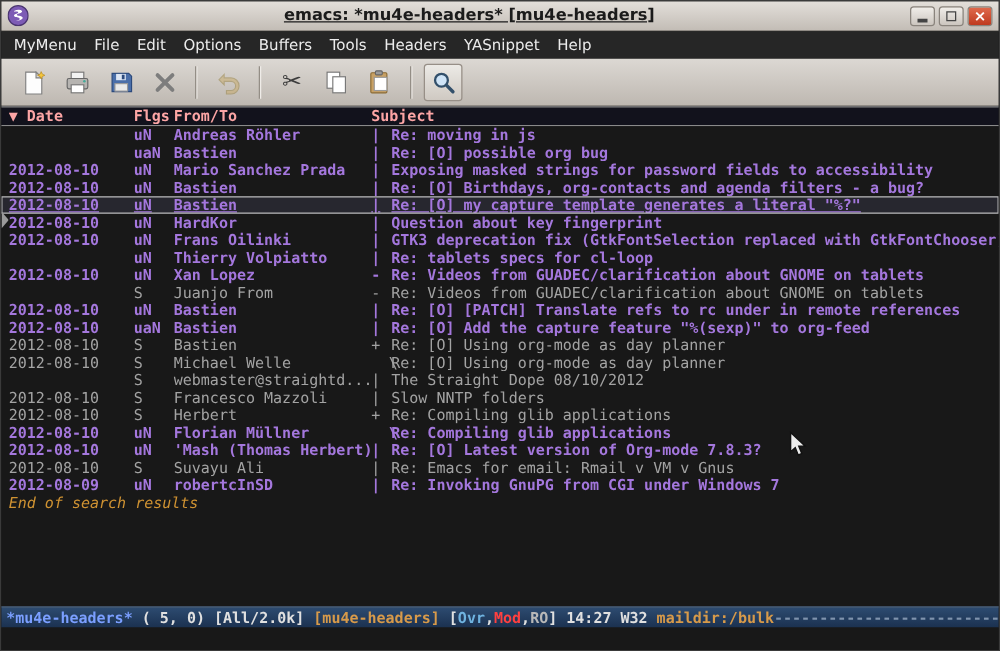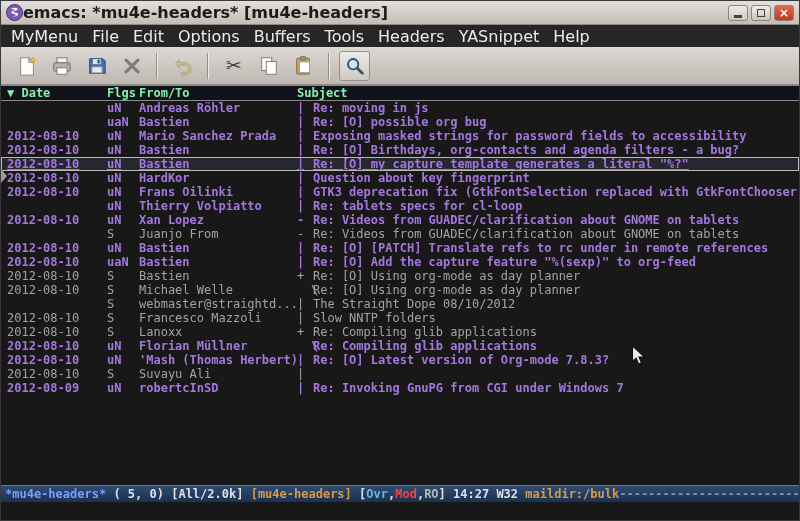--- a/index.html
+++ b/index.html
@@ -6,48 +6,48 @@
   html,body { width:800px; height:521px; }
   body { font-family:"DejaVu Sans", sans-serif; background:#444; }
 
   .window { position:relative; width:800px; height:521px; background:#181818;
             border:1px solid #3a3a3a; display:flex; flex-direction:column; overflow:hidden; }
 
   
   .titlebar { height:24px; flex:none; background:linear-gradient(#e3dfda,#c3bdb6);
               border-bottom:1px solid #8f8a84; display:flex; align-items:center; padding:0 5px; }
   .app-icon { width:17px; height:17px; flex:none; }
-  .title { flex:1; font-weight:bold; font-size:16px; color:#1b1b1b;
-           overflow:hidden; white-space:nowrap; }
+  .title { flex:1; text-align:center; font-weight:bold; font-size:13px; color:#1b1b1b;
+           overflow:hidden; white-space:nowrap;text-decoration:underline; }
   .win-buttons { display:flex; gap:3px; flex:none; }
   .win-btn { width:20px; height:16px; border:1px solid #8a847d; border-radius:3px;
              background:linear-gradient(#f0ede9,#ccc6bf); display:flex; align-items:center;
              justify-content:center; color:#333; font-size:11px; line-height:1; }
   .win-btn .min-glyph { display:block; width:8px; height:3px; background:#444; margin-top:8px; }
   .win-btn .max-glyph { display:block; width:8px; height:8px; border:1.5px solid #444; }
   .win-btn.close { background:linear-gradient(#e06a4d,#bf3a1f); color:#fff; font-weight:bold; font-size:12px; }
 
   
   .menubar { height:22px; flex:none; background:#262626; display:flex; align-items:center; padding:0 3px; }
-  .menu-item { color:#ececec; font-size:16px; padding:3px 7px; white-space:nowrap; }
+  .menu-item { color:#ececec; font-size:12px; padding:3px 7px; white-space:nowrap; }
 
   
   .toolbar { height:38px; flex:none; background:linear-gradient(#dcd8d3,#beb8b1);
              border-bottom:1px solid #8f8a84; display:flex; align-items:center; padding:0 8px; }
   .tool-btn { width:31px; height:30px; display:flex; align-items:center; justify-content:center;
               border:1px solid transparent; border-radius:3px; margin:0 2px; }
   .tool-btn.framed { border:1px solid #978f87; background:linear-gradient(#eceae6,#cfc9c2); }
   .tool-btn.disabled { opacity:.4; }
   .tool-btn svg { width:22px; height:22px; display:block; }
   .tool-btn .txt-glyph { font-size:19px; color:#3c3c3c; line-height:1; }
   .tool-sep { width:2px; height:26px; border-left:1px solid #948e86; border-right:1px solid #efece8; margin:0 7px; }
 
   
   .headerline { height:16px; flex:none; background:#12121c; border-top:1px solid #8a8a8a;
-                border-bottom:1px solid #8a8a8a; color:#86efac;
+                border-bottom:1px solid #8a8a8a; color:#fca5a5;
                 font:bold 12px/14px "DejaVu Sans Mono", monospace;
                 display:flex; padding-left:6px; white-space:pre; overflow:hidden;justify-content:flex-end; }
 
   
   .content { flex:1; position:relative; background:#181818; overflow:hidden;
              font:12px/14px "DejaVu Sans Mono", monospace; }
   .hrow { display:flex; height:14px; padding-left:6px; white-space:pre; overflow:hidden; }
   .c-date  { width:100px; flex:none; overflow:hidden; }
   .c-flags { width:32px;  flex:none; overflow:hidden; }
   .c-from  { width:158px; flex:none; overflow:hidden; }
@@ -310,21 +310,21 @@
       <div class="hrow read">
     <span class="c-date">2012-08-10</span>
     <span class="c-flags">S</span>
     <span class="c-from">Francesco Mazzoli</span>
     <span class="c-sep">|</span>
     <span class="c-subj">Slow NNTP folders</span>
   </div>
       <div class="hrow read">
     <span class="c-date">2012-08-10</span>
     <span class="c-flags">S</span>
-    <span class="c-from">Lanoxx</span>
+    <span class="c-from">Herbert</span>
     <span class="c-sep">+</span>
     <span class="c-subj">Re: Compiling glib applications</span>
   </div>
       <div class="hrow unread">
     <span class="c-date">2012-08-10</span>
     <span class="c-flags">uN</span>
     <span class="c-from">Florian Müllner</span>
     <span class="c-sep" style="padding-left: 14px;">\</span>
     <span class="c-subj">Re: Compiling glib applications</span>
   </div>
@@ -333,27 +333,29 @@
     <span class="c-flags">uN</span>
     <span class="c-from">'Mash (Thomas Herbert)</span>
     <span class="c-sep">|</span>
     <span class="c-subj">Re: [O] Latest version of Org-mode 7.8.3?</span>
   </div>
       <div class="hrow read">
     <span class="c-date">2012-08-10</span>
     <span class="c-flags">S</span>
     <span class="c-from">Suvayu Ali</span>
     <span class="c-sep">|</span>
+    <span class="c-subj">Re: Emacs for email: Rmail v VM v Gnus</span>
   </div>
       <div class="hrow unread">
     <span class="c-date">2012-08-09</span>
     <span class="c-flags">uN</span>
     <span class="c-from">robertcInSD</span>
     <span class="c-sep">|</span>
     <span class="c-subj">Re: Invoking GnuPG from CGI under Windows 7</span>
   </div>
+      <div class="end-results">End of search results</div>
     </div>
 
   <div class="modeline"><span style="color: rgb(123, 159, 255);">*mu4e-headers*</span><span style="color: rgb(224, 224, 224);"> ( 5, 0) </span><span style="color: rgb(224, 224, 224);">[All/2.0k] </span><span style="color: rgb(215, 154, 74);">[mu4e-headers] </span><span style="color: rgb(224, 224, 224);">[</span><span style="color: rgb(111, 179, 224);">Ovr</span><span style="color: rgb(224, 224, 224);">,</span><span style="color: rgb(255, 64, 64);">Mod</span><span style="color: rgb(224, 224, 224);">,</span><span style="color: rgb(184, 184, 184);">RO</span><span style="color: rgb(224, 224, 224);">] </span><span style="color: rgb(224, 224, 224);">14:27 W32 </span><span style="color: rgb(215, 154, 74);">maildir:/bulk</span><span style="color: rgb(127, 147, 173);">------------------------------------------------------------</span></div>
 
   <div class="minibuffer"></div>
 
 </div>
 
 </body></html>

